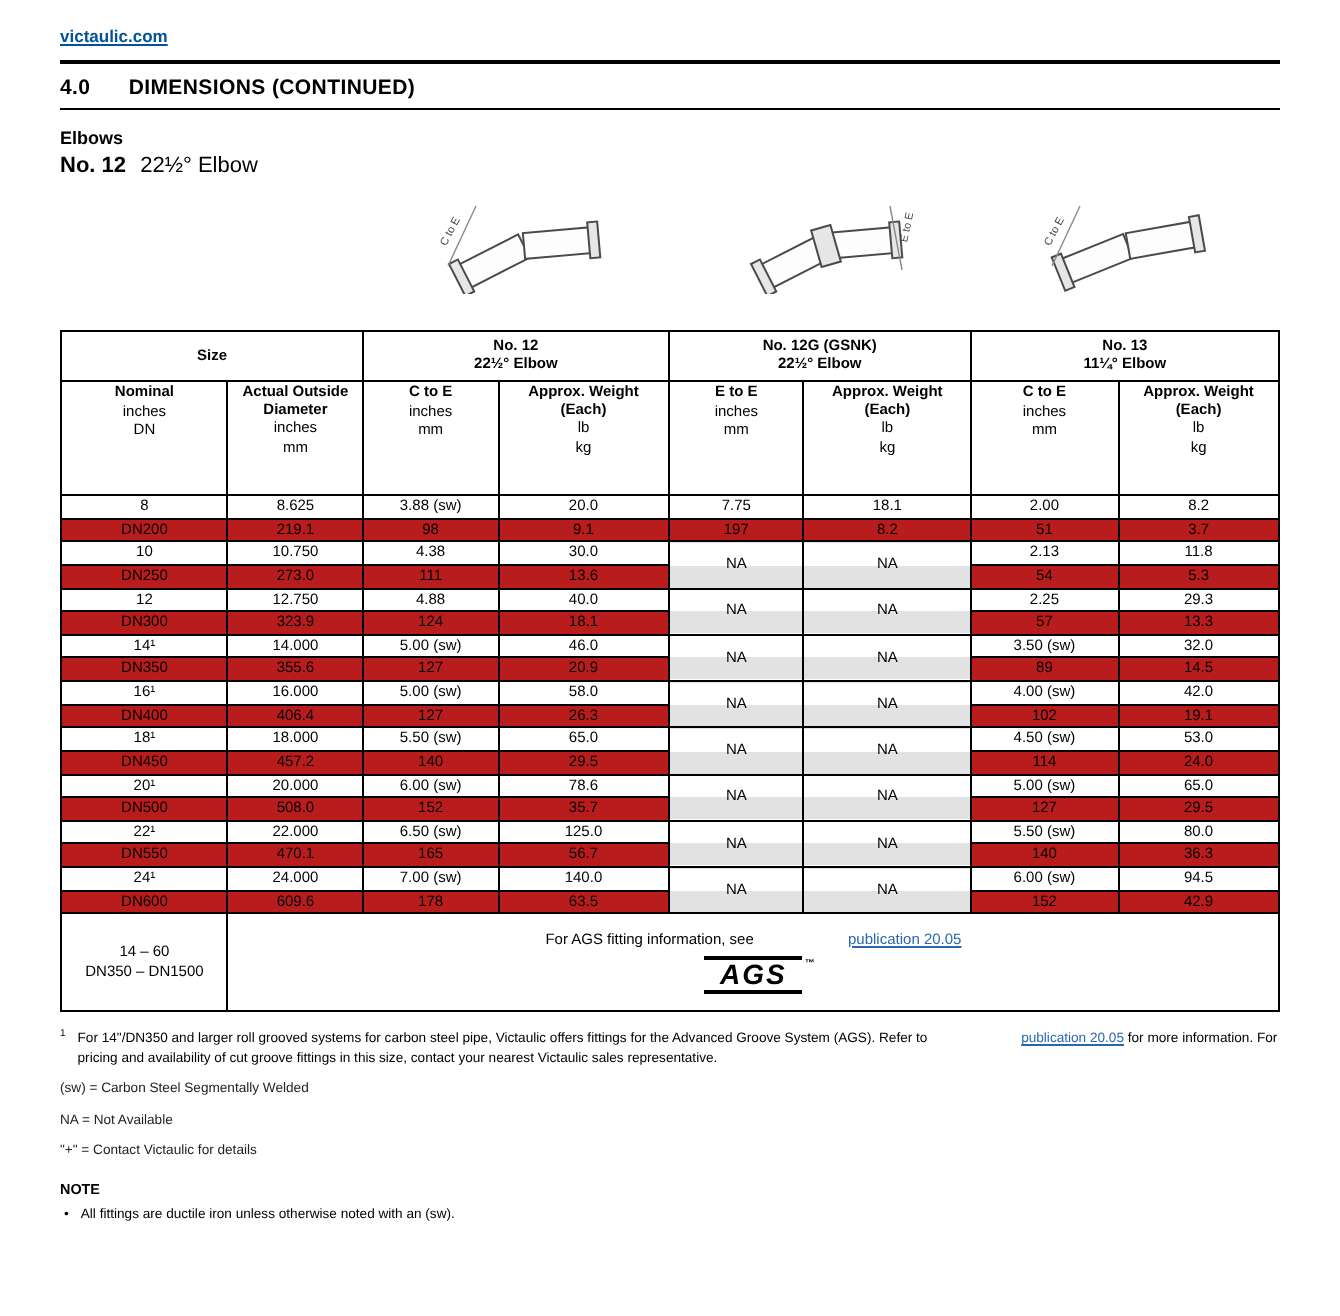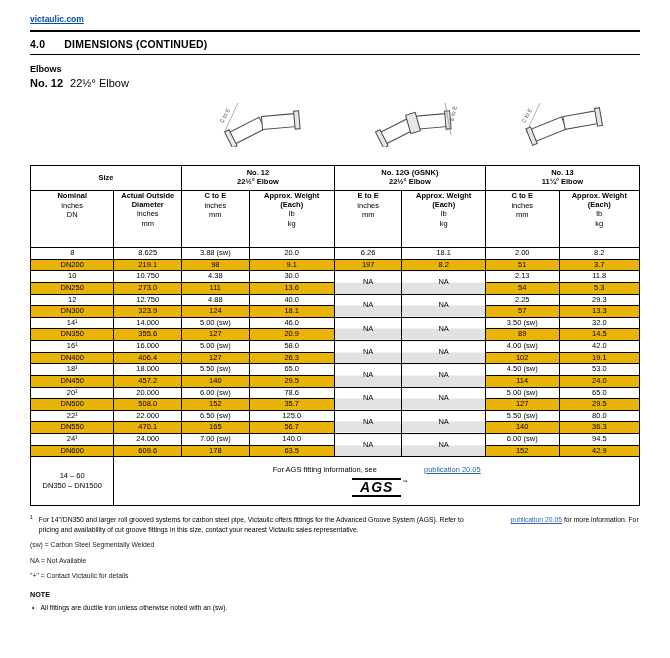--- a/index.html
+++ b/index.html
@@ -35,21 +35,21 @@
   table.dims{border-collapse:collapse;width:100%;margin-top:18px;font-size:7.5px;text-align:center;border:1.5px solid #000;table-layout:fixed;}
   table.dims th, table.dims td{border:1px solid #000;padding:1px 2px;line-height:1.15;}
   thead th{font-weight:bold;background:#fff;}
   .gh{height:22px;}
   .gh .sub{font-weight:bold;}
   .col-h{height:54px;vertical-align:top;}
   .hcell{display:flex;flex-direction:column;justify-content:flex-start;height:100%;min-height:52px;}
   .hcell .units{font-weight:normal;}
   .hcell .units div{line-height:1.25;}
   tr.row-in td{background:#fff;}
-  tr.row-mm td{background:#eab308;}
+  tr.row-mm td{background:#b91c1c;}
   td.na-cell{background:linear-gradient(#ffffff 50%, #e2e2e2 50%) !important;vertical-align:middle;}
   tr.ags-row td{height:46px;background:#fff;vertical-align:middle;}
   .size-range div{line-height:1.4;}
   .ags-info .line1{margin-bottom:4px;}
   .link{color:#2a66b0;text-decoration:underline;cursor:pointer;padding-left:45px;}
   .ags-logo{display:inline-block;border-top:2.5px solid #000;border-bottom:2.5px solid #000;font-weight:bold;font-style:italic;font-size:14px;line-height:1.05;padding:0 8px;letter-spacing:1px;position:relative;}
   .ags-logo .tm{font-size:5px;font-style:normal;vertical-align:top;position:absolute;right:-7px;top:0;}
 
   
   .footnotes{margin-top:9px;font-size:6.8px;line-height:1.4;}
@@ -229,21 +229,21 @@
             </div>
         </th>
       </tr>
     </thead>
     <tbody id="data-rows">
         <tr class="row-in">
           <td>8</td>
           <td>8.625</td>
           <td>3.88 (sw)</td>
           <td>20.0</td>
-          <td>6.26</td>
+          <td>7.75</td>
           <td>18.1</td>
           <td>2.00</td>
           <td>8.2</td>
         </tr>
         <tr class="row-mm">
           <td>DN200</td>
           <td>219.1</td>
           <td>98</td>
           <td>9.1</td>
           <td>197</td>

